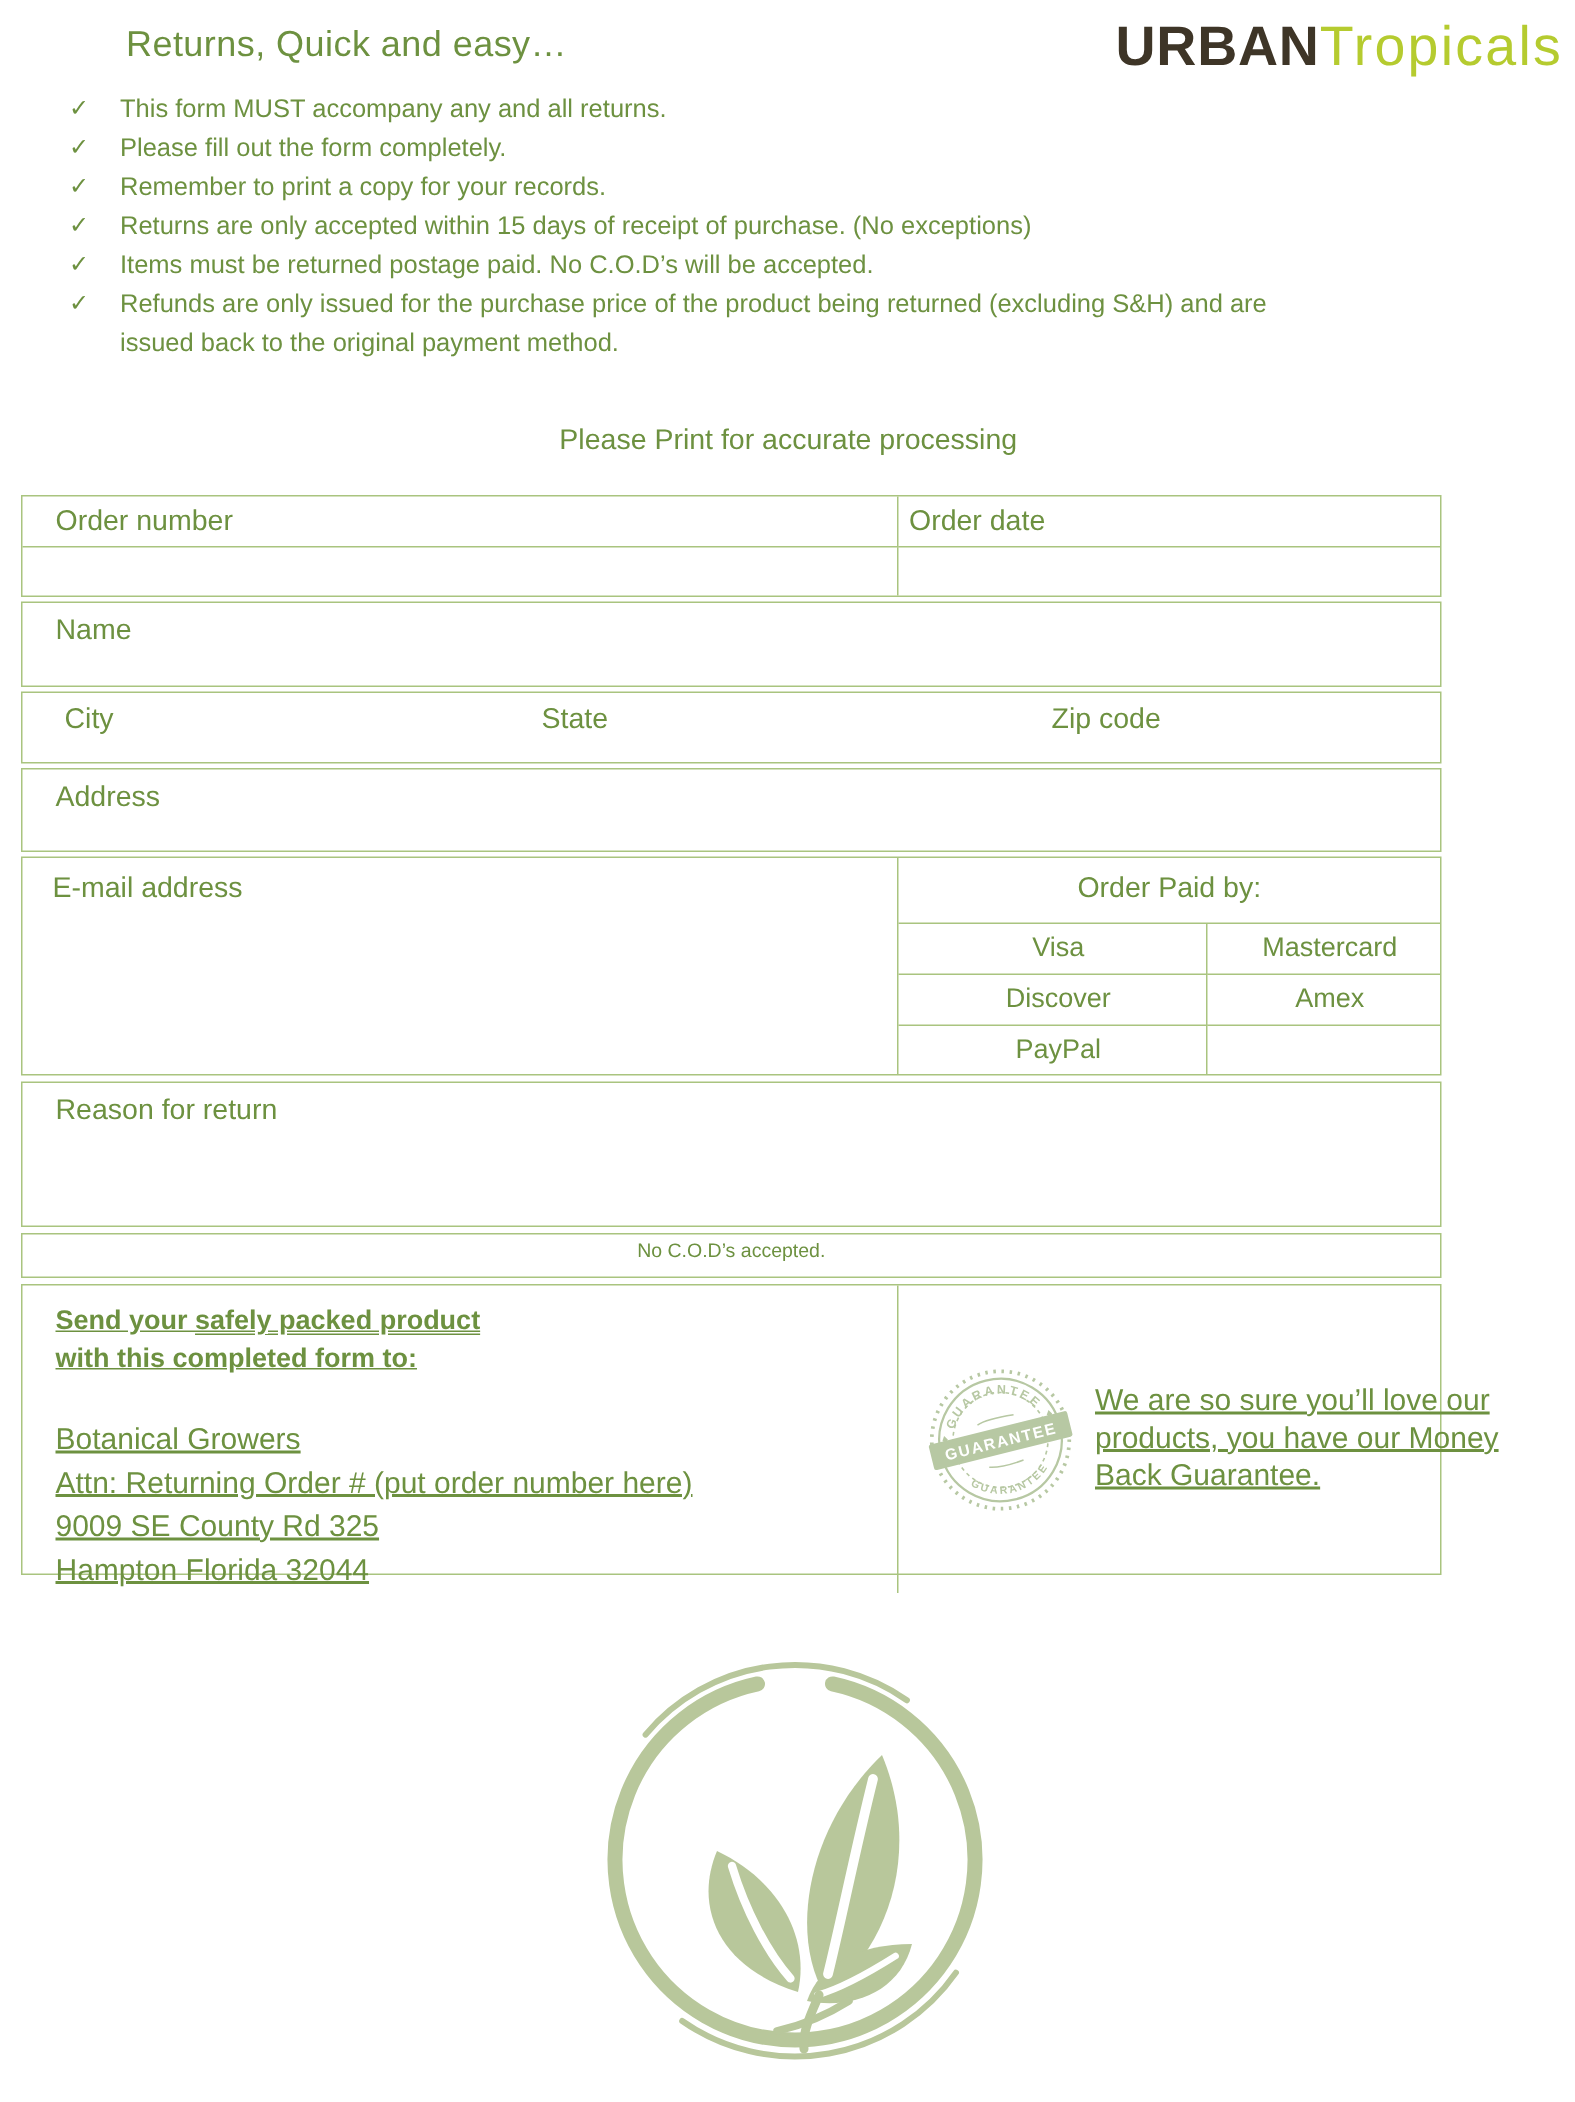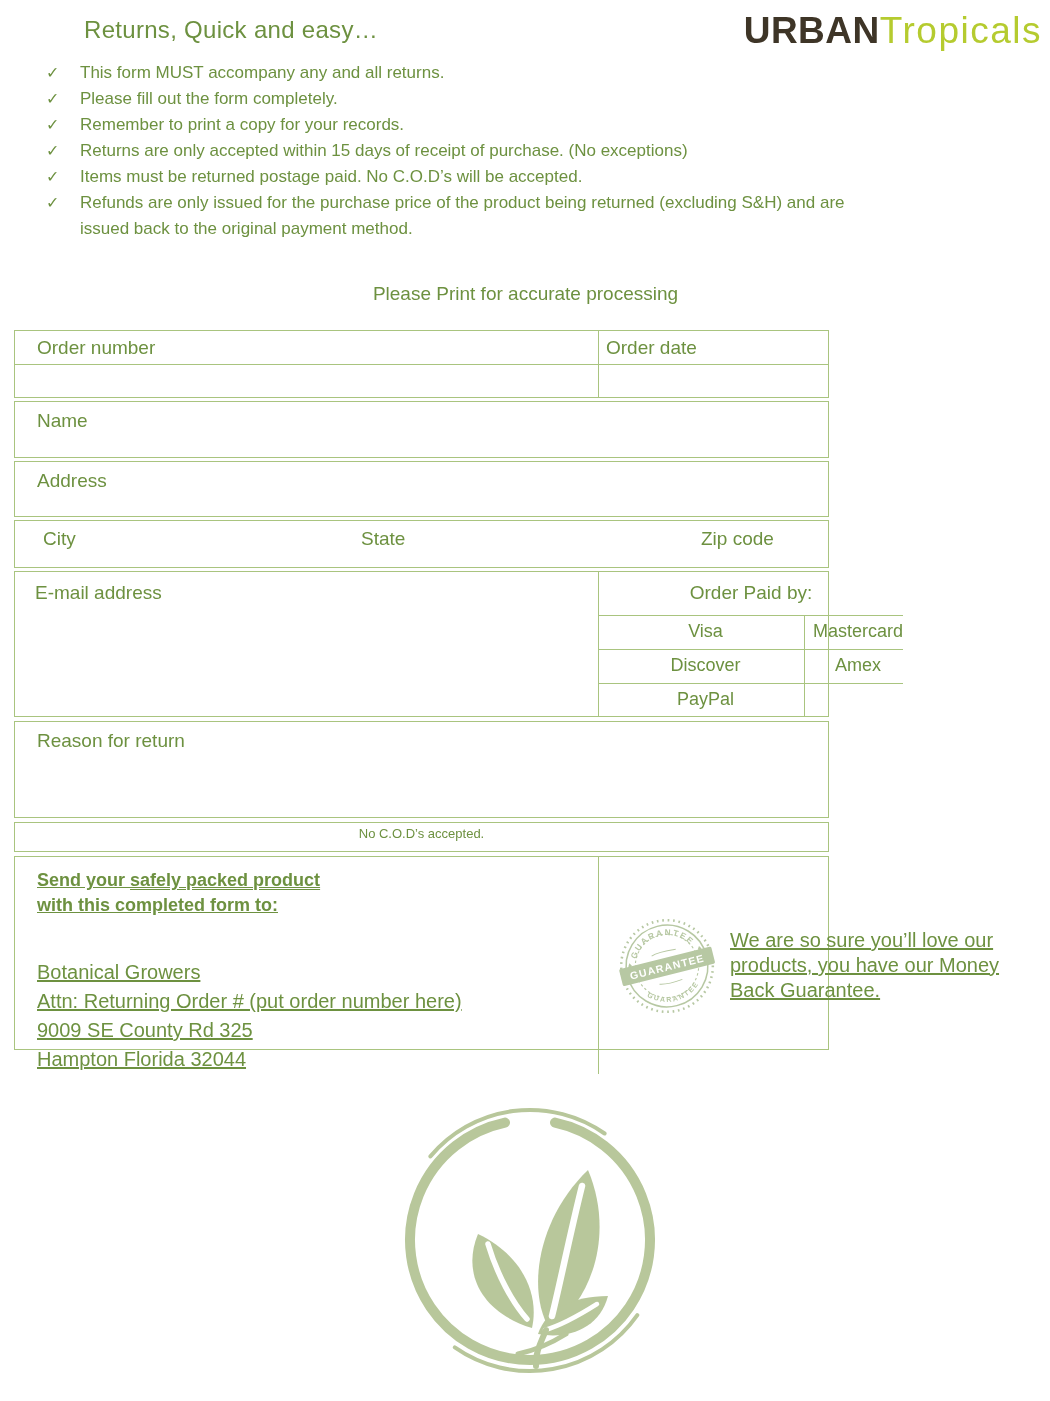--- a/index.html
+++ b/index.html
@@ -41,21 +41,21 @@
   .instructions li{position:relative; padding-left:34px;}
   .check-icon{position:absolute; left:0; top:0; color:var(--ink); font-size:16px;}
 
   
   .print-note{
     position:absolute; left:14px; top:283px; width:1023px;
     text-align:center; font-size:19px;
   }
 
   
-  .form{position:absolute; left:14px; top:330px; width:815px; font-size:19px;}
+  .form{position:absolute; left:14px; top:330px; width:947px; font-size:19px;}
   .sec{border:1px solid var(--border); background:#fff;}
   .lbl{color:var(--ink);}
 
   .sec1{height:68px; display:grid; grid-template-columns:584px 1fr; grid-template-rows:34px 1fr;}
   .sec1 .cell{padding:6px 0 0 22px;}
   .sec1 .c-right{padding-left:7px;}
   .sec1 .r1{border-bottom:1px solid var(--border);}
   .sec1 .c1{border-right:1px solid var(--border);}
 
   .sec2{height:57px; margin-top:3px; padding:8px 0 0 22px;}
@@ -74,21 +74,21 @@
   .pay .pc1{border-right:1px solid var(--border);}
   .pay .last{border-bottom:none;}
 
   .sec6{height:97px; margin-top:4px; padding:8px 0 0 22px;}
   .sec7{height:30px; margin-top:4px; text-align:center; font-size:13px; padding-top:3px;}
 
   .sec8{height:194px; margin-top:4px; display:grid; grid-template-columns:584px 1fr;text-decoration:underline;}
   .sec8 .ship-cell{border-right:1px solid var(--border); padding:11px 0 0 22px;}
   .ship-bold{font-weight:bold; font-size:18px; line-height:25px;}
   .ship-bold u{text-underline-offset:3px;}
-  .ship-addr{margin-top:40px; font-size:20px; line-height:29px;}
+  .ship-addr{margin-top:28px; font-size:20px; line-height:29px;}
   .sec8 .guar-cell{display:flex; align-items:center; gap:13px; padding:0 6px 0 18px;}
   .guarantee-msg{width:300px; font-size:20px; line-height:25px;}
 
   
   .bottom-logo{position:absolute; left:370px; top:1082px; width:320px; height:320px;}
 </style>
 </head>
 <body>
 
 <div class="page">
@@ -116,28 +116,28 @@
       <div class="cell r1 c1"><span class="lbl">Order number</span></div>
       <div class="cell r1 c-right"><span class="lbl">Order date</span></div>
       <div class="cell c1"></div>
       <div class="cell c-right"></div>
     </div>
 
     <div class="sec sec2">
       <span class="lbl">Name</span>
     </div>
 
-    <div class="sec sec3">
-      <span class="lbl">Address</span>
-    </div>
-
     <div class="sec sec4">
       <span class="lbl city">City</span>
       <span class="lbl state">State</span>
       <span class="lbl zip">Zip code</span>
+    </div>
+
+    <div class="sec sec3">
+      <span class="lbl">Address</span>
     </div>
 
     <div class="sec sec5">
       <div class="email-cell">
         <span class="lbl">E-mail address</span>
       </div>
       <div class="pay">
         <div class="pay-head">Order Paid by:</div>
         <div class="pcell pc1">Visa</div>
         <div class="pcell">Mastercard</div>

